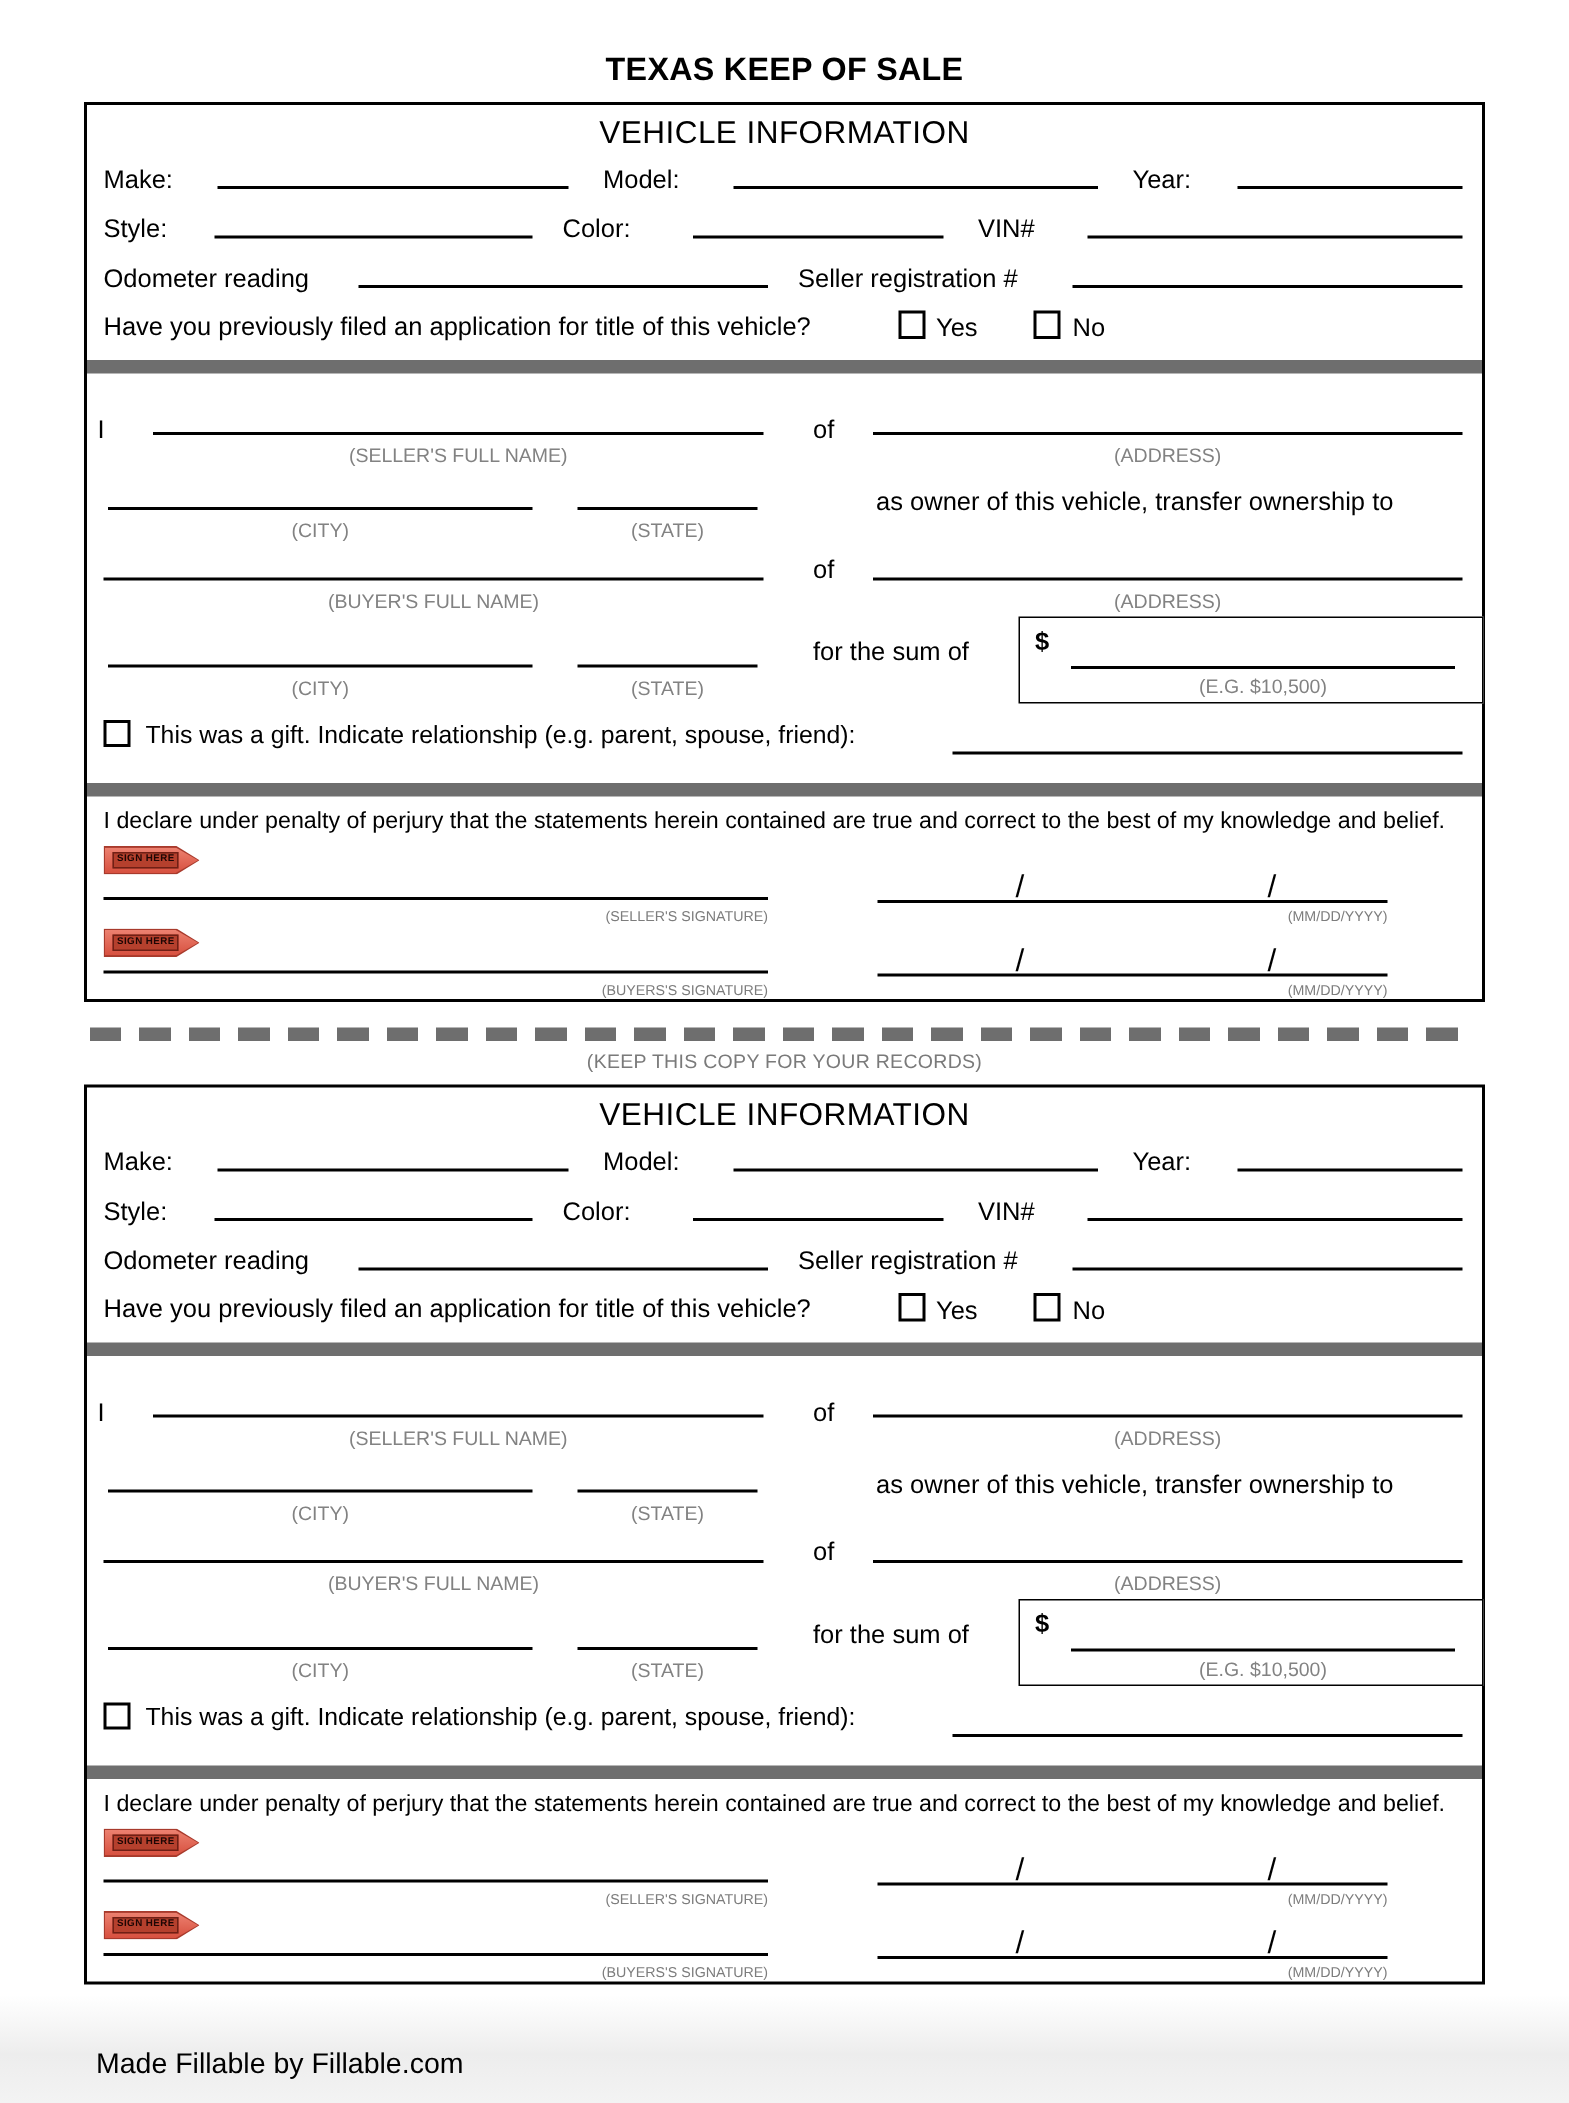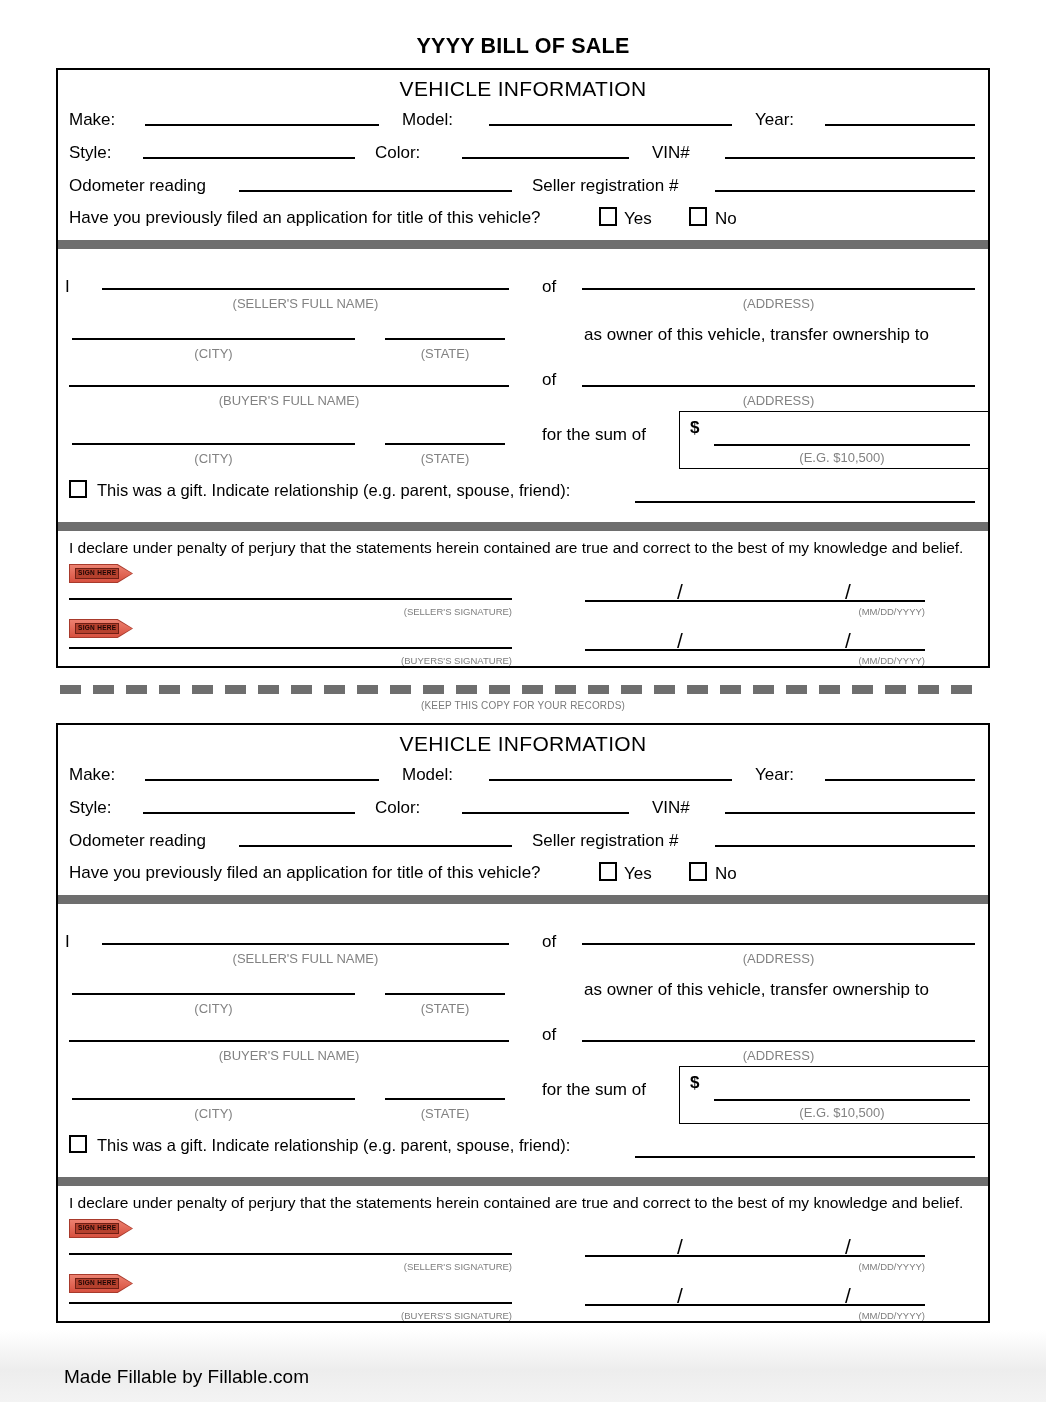--- a/index.html
+++ b/index.html
@@ -56,34 +56,34 @@
     color:#1d0604; letter-spacing:0.3px;
     background:#b5402d; border:1px solid #701f15; padding:1px 2px;
     white-space:nowrap;
   }
   .dashes {
     position:absolute; left:60px; top:685px; width:920px; height:9px;
     background:repeating-linear-gradient(90deg,#6e6e6e 0,#6e6e6e 21px,transparent 21px,transparent 33px);
   }
   .keep-note {
     position:absolute; top:700px; left:0; right:0;
-    text-align:center; font-size:10px; color:#7a7a7a; letter-spacing:0.2px;
+    text-align:center; font-size:13px; color:#7a7a7a; letter-spacing:0.2px;
   }
   .footer-strip {
     position:absolute; left:0; top:1330px; width:1046px; height:72px;
     background:linear-gradient(180deg,#ffffff 0%,#ededed 55%,#f3f3f3 100%);
   }
   .footer-txt { position:absolute; left:64px; top:36px; font-size:19px; color:#000; }
 </style>
 </head>
 <body>
 
 <div class="page">
 
-  <h1 class="doc-title">YYYY BILL OF SALE</h1>
+  <h1 class="doc-title">TEXAS KEEP OF SALE</h1>
 
   <div class="copy-slot" id="copy-slot-1" style="top:68px">
   <div class="sec-header">VEHICLE INFORMATION</div>
 
   <span class="lbl" style="left:11px;top:40px">Make:</span>
   <div class="fline" style="left:87px;top:38px;width:234px"></div>
   <span class="lbl" style="left:344px;top:40px">Model:</span>
   <div class="fline" style="left:431px;top:38px;width:243px"></div>
   <span class="lbl" style="left:697px;top:40px">Year:</span>
   <div class="fline" style="left:767px;top:38px;width:150px"></div>

